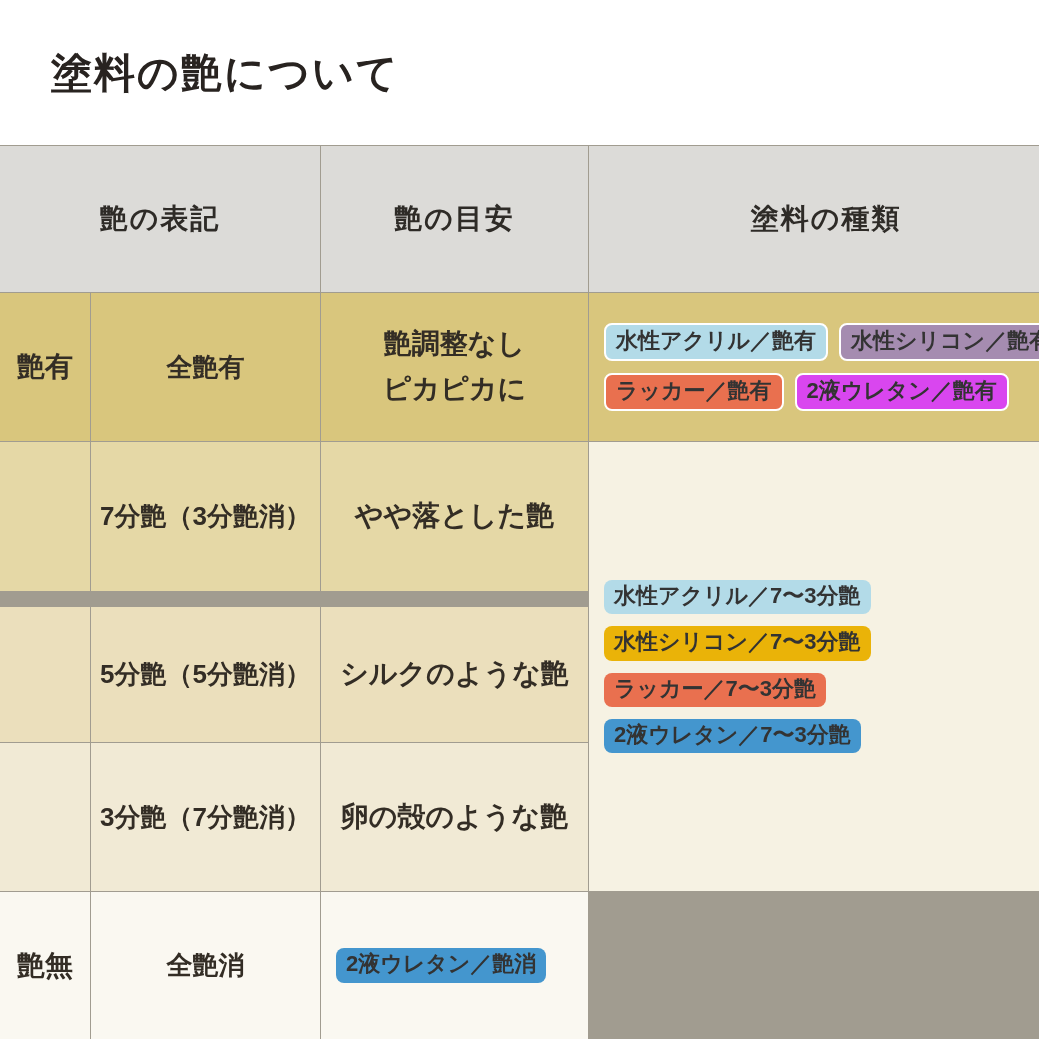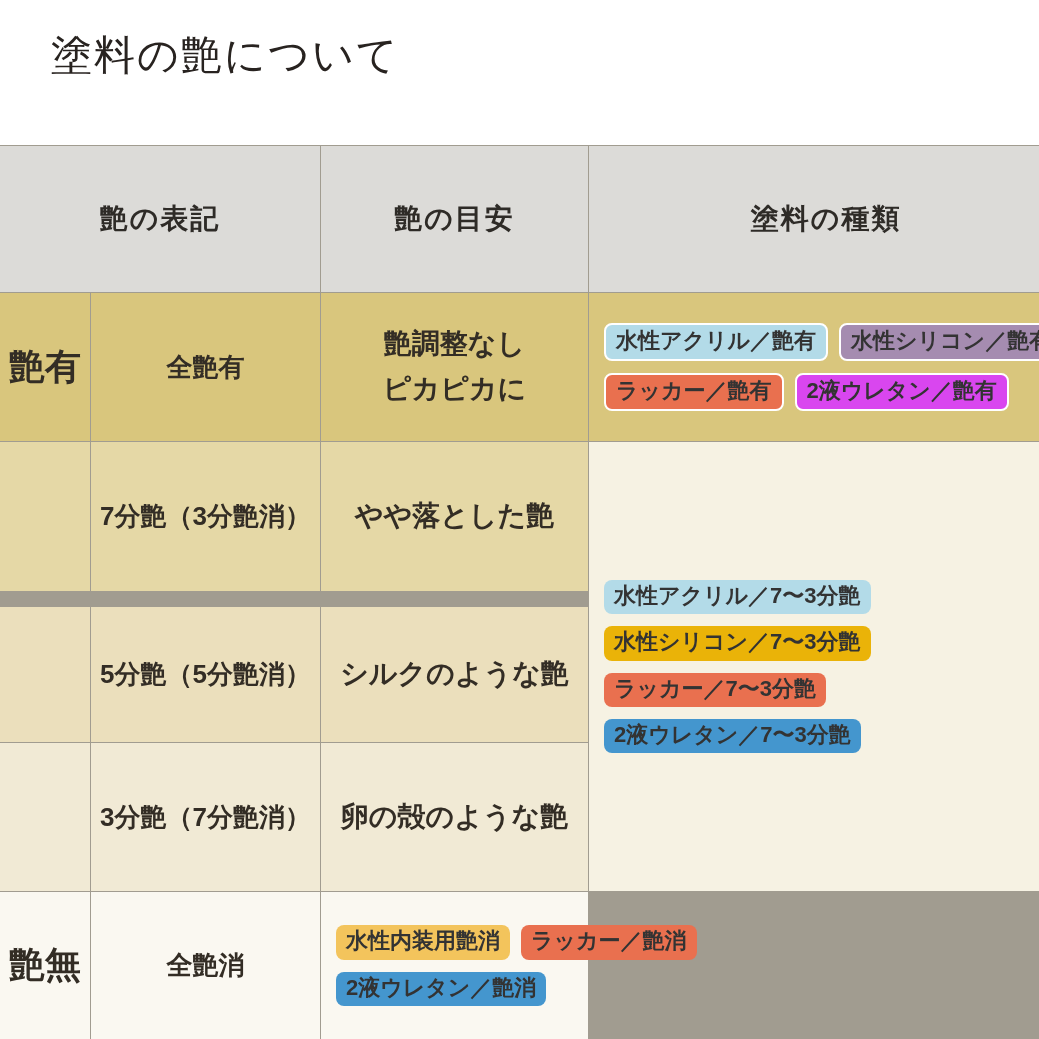--- a/index.html
+++ b/index.html
@@ -5,23 +5,23 @@
   * { margin: 0; padding: 0; box-sizing: border-box; }
   html, body {
     width: 1039px; height: 1039px;
     background: #ffffff;
     font-family: "Liberation Sans", "DejaVu Sans", sans-serif;
     overflow: hidden;
     position: relative;
   }
   .page-title {
     position: absolute;
-    left: 51px; top: 28px;
+    left: 51px; top: 46px;
     font-size: 41px;
-    font-weight: normal;
+    font-weight: bold;
     letter-spacing: 2px;
     color: var(--title_color);
   }
   .gloss-table {
     position: absolute;
     left: 0; top: 145px;
     width: 1039px; height: 894px;
     display: grid;
     grid-template-columns: 90px 229px 267px 1fr;
     grid-template-rows: 146px 148px 149px 150px 148px 1fr;
@@ -29,21 +29,21 @@
     background: var(--grid_line);
     border-top: 1px solid var(--grid_line);
   }
   .cell {
     display: flex;
     align-items: center;
     justify-content: center;
     text-align: center;
     font-weight: bold;
     color: var(--text_color);
-    font-size: 36px;
+    font-size: 28px;
   }
   .header-cell { background: var(--header_bg); color: var(--header_text); font-size: 28px; letter-spacing: 2px; }
   .h-notation { grid-column: 1 / 3; grid-row: 1; }
   .h-guide    { grid-column: 3; grid-row: 1; }
   .h-types    { grid-column: 4; grid-row: 1; }
 
   .bg-gloss { background: var(--row_gloss); }
   .bg-70    { background: var(--row_70); }
   .bg-50    { background: var(--row_50); margin-top: 15px; }
   .bg-30    { background: var(--row_30); }
@@ -129,21 +129,17 @@
   <div class="cell bg-50 guide-cell">シルクのような艶</div>
 
   <div class="cell bg-30"></div>
   <div class="cell bg-30 notation-cell">3分艶（7分艶消）</div>
   <div class="cell bg-30 guide-cell">卵の殻のような艶</div>
 
   <div class="cell bg-matte">艶無</div>
   <div class="cell bg-matte notation-cell">全艶消</div>
   <div class="badges-cell bg-matte">
     <div class="badge-line">
-      <span class="badge" style="background: rgb(243, 196, 92);">水性内装用艶消</span>
-      <span class="badge" style="background: rgb(233, 112, 79);">ラッカー／艶消</span>
-    </div>
-    <div class="badge-line">
       <span class="badge" style="background: rgb(68, 150, 206);">2液ウレタン／艶消</span>
     </div>
   </div>
 
 </div>
 
 </body></html>

